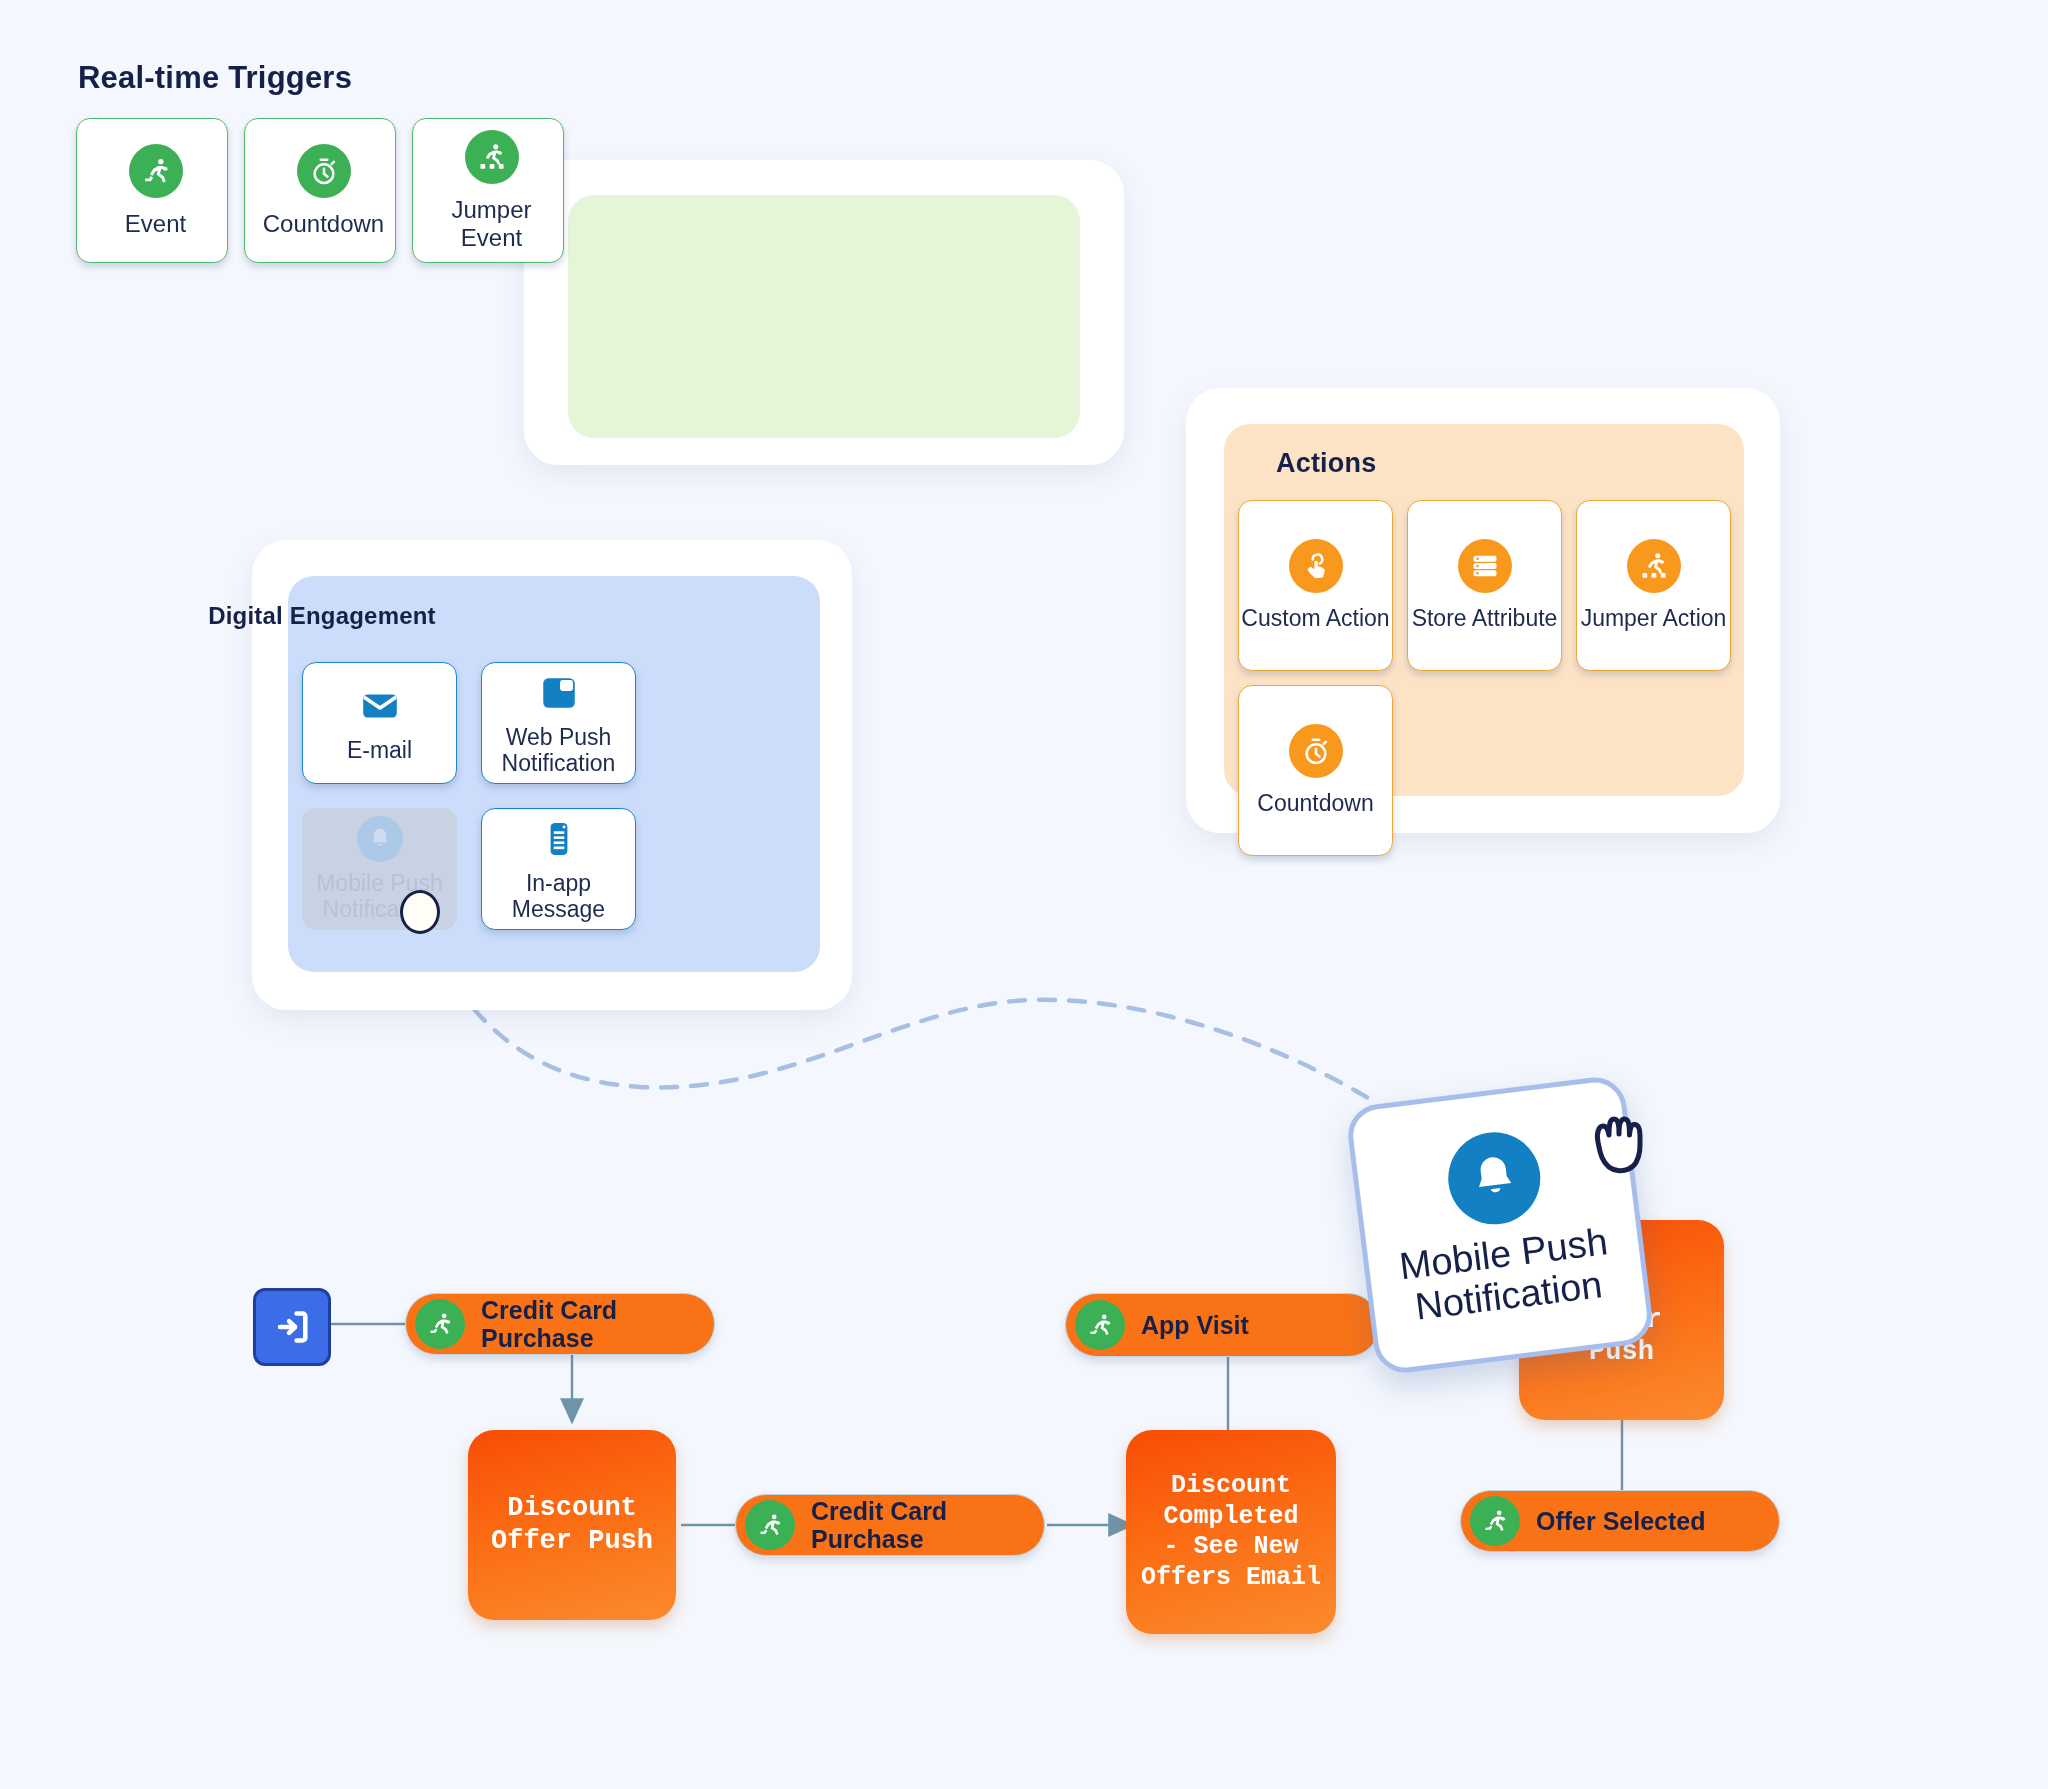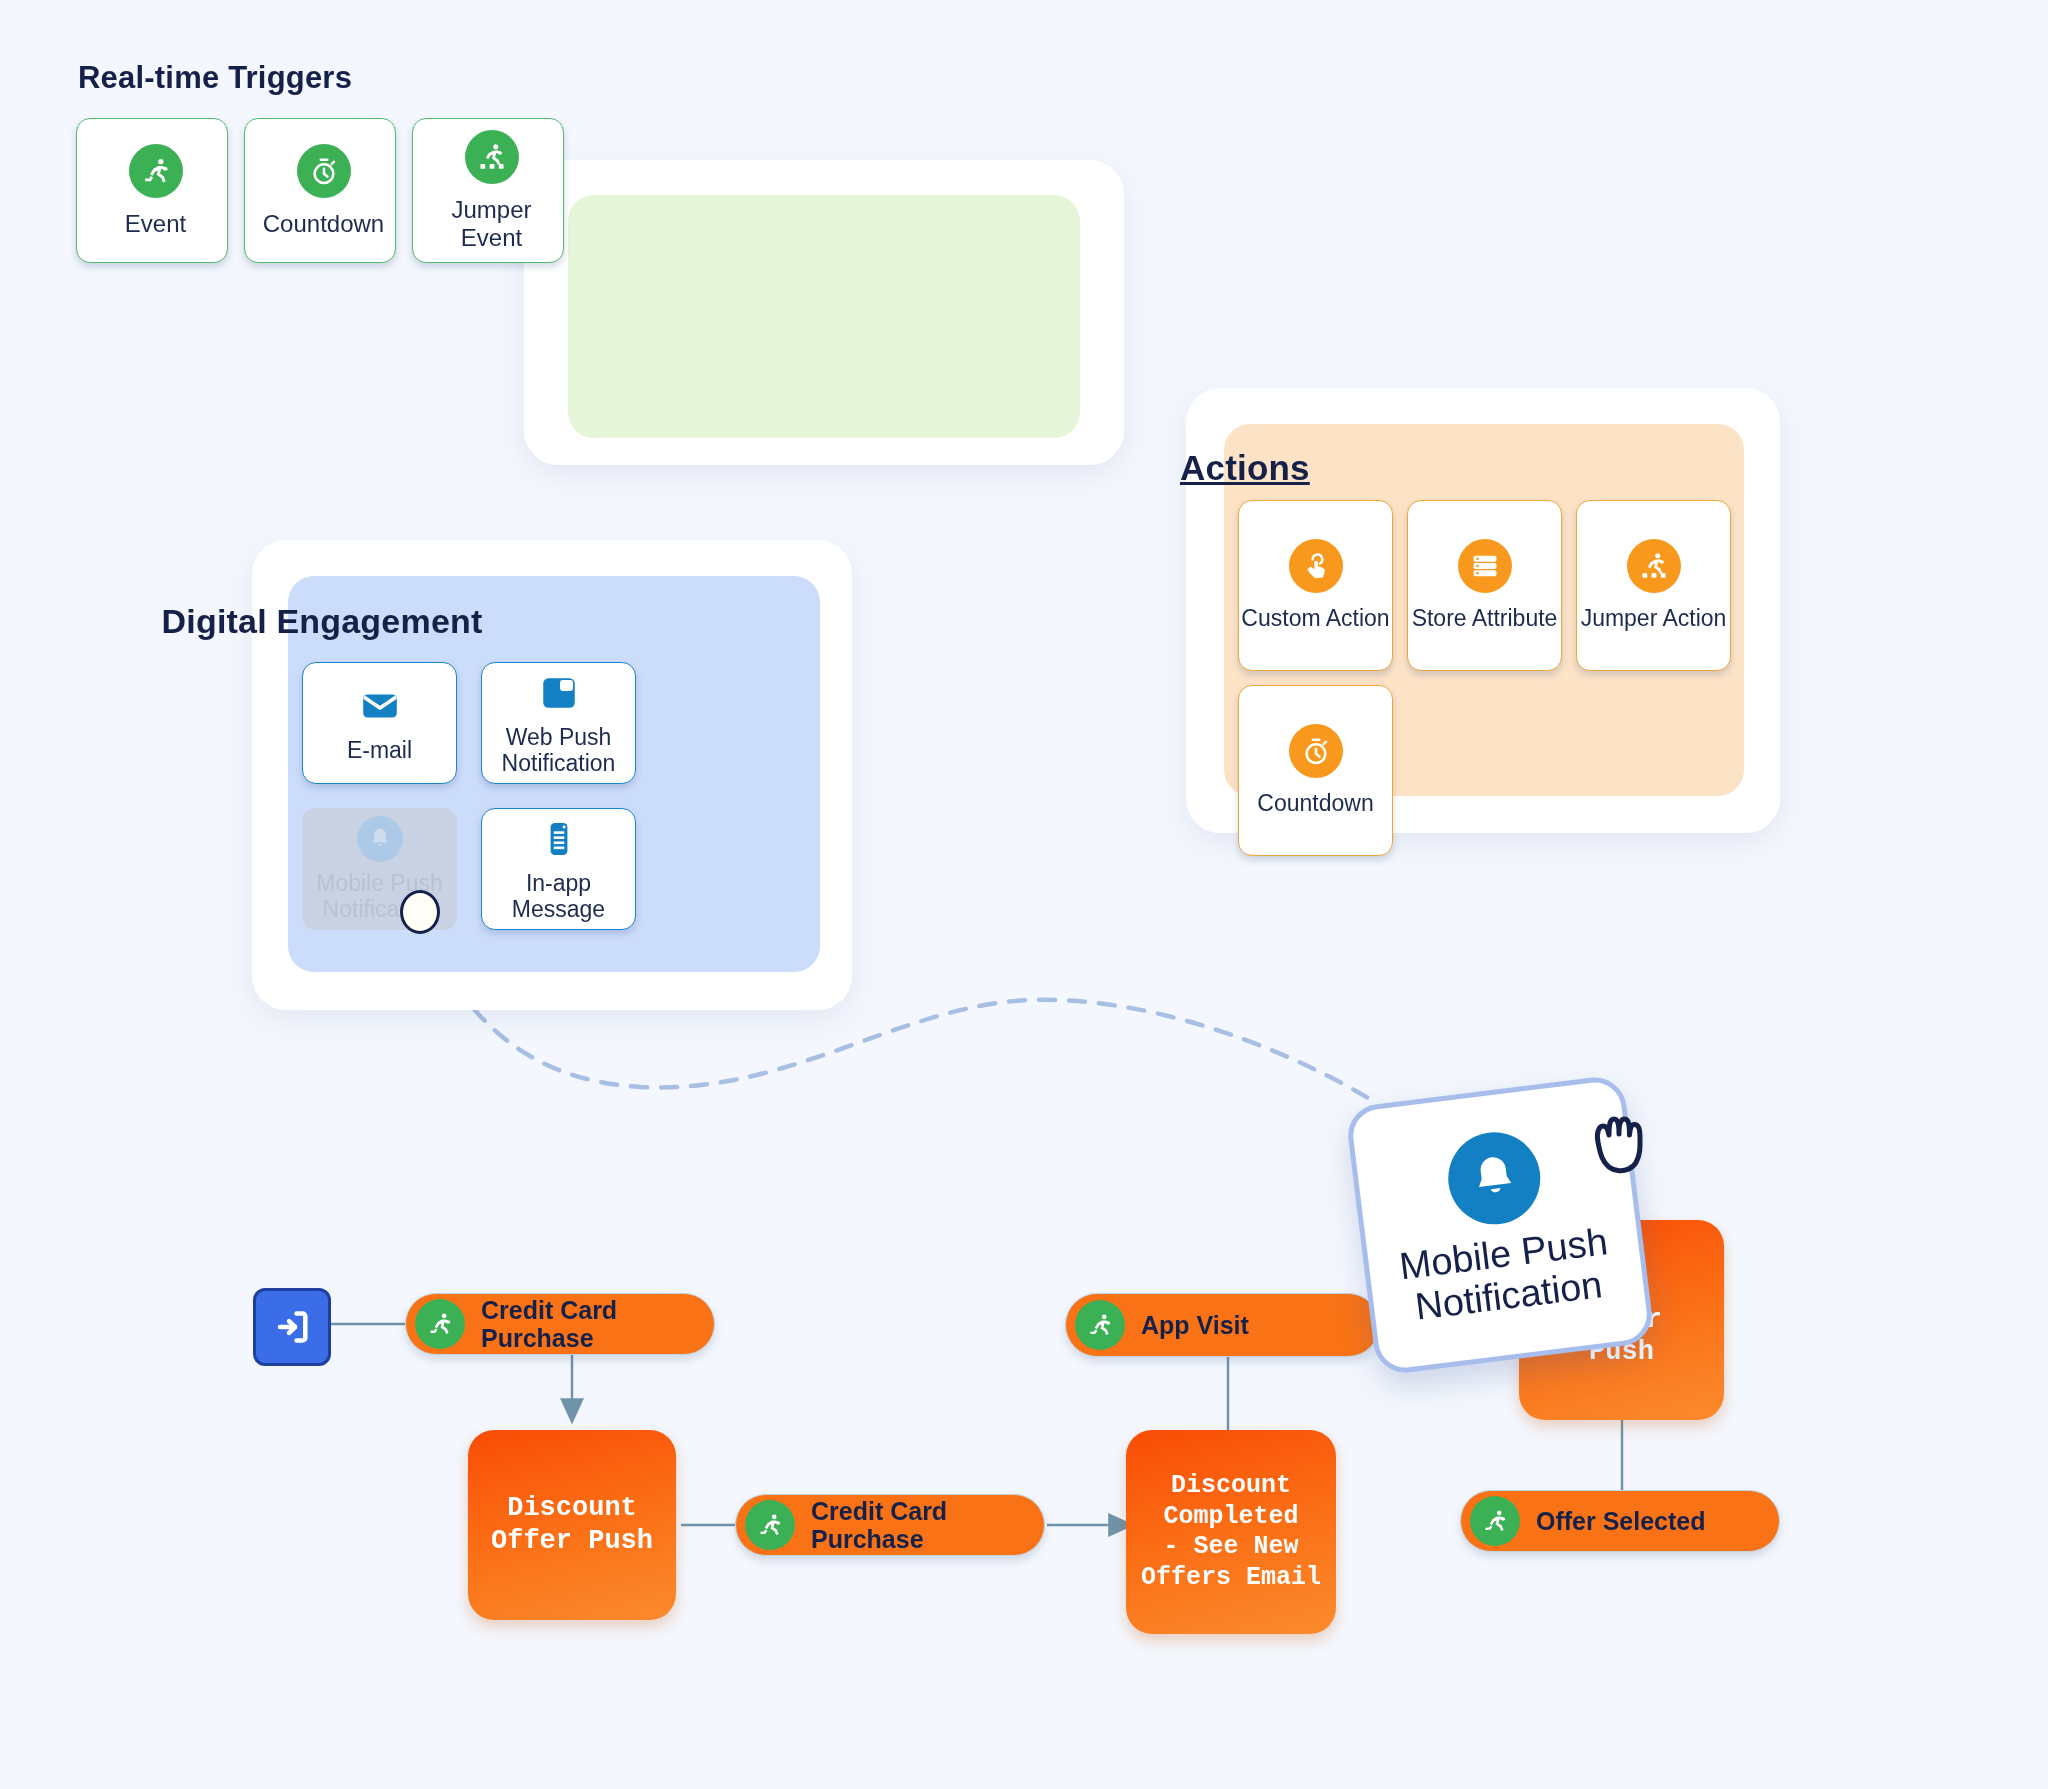--- a/index.html
+++ b/index.html
@@ -52,35 +52,35 @@
   #triggers-inner{left:44px;top:35px;width:512px;height:243px;background:#e5f5d8;}
   #triggers-title{left:78px;top:60px;font-size:31px;}
   #triggers-tiles{left:76px;top:118px;gap:16px;}
   .tile-green{width:152px;height:145px;border:1.5px solid #4fbb6c;padding-left:7px;}
   .tile-green .ico{width:54px;height:54px;background:#3cb054;margin-bottom:12px;}
   .tile-green .lbl{font-size:24px;}
 
   
   #engage-panel{left:252px;top:540px;width:600px;height:470px;}
   #engage-inner{left:36px;top:36px;width:532px;height:396px;background:#ccdcfb;}
-  #engage-title{left:322px;top:602px;font-size:34px;transform:translateX(-50%);}
+  #engage-title{left:322px;top:602px;font-size:24px;transform:translateX(-50%);}
   #engage-tiles{left:302px;top:662px;gap:24px;width:500px;}
   .tile-blue{width:155px;height:122px;border:1.5px solid #1a86c8;}
   .tile-blue .ico-wrap{margin-bottom:8px;display:flex;align-items:center;justify-content:center;height:46px;}
   .tile-blue .lbl{font-size:23px;}
   .tile-disabled{
     background:#c8d2e2;border:none;box-shadow:none;
     color:#b6c2d6;
   }
   .tile-disabled .bell-circle{background:#a9c8ea;opacity:.85;}
 
   
   #actions-panel{left:1186px;top:388px;width:594px;height:445px;}
   #actions-inner{left:38px;top:36px;width:520px;height:372px;background:#fde3c6;}
-  #actions-title{left:1180px;top:448px;font-size:35px;text-decoration:underline;}
+  #actions-title{left:1276px;top:448px;font-size:27px;}
   #actions-tiles{left:1238px;top:500px;gap:14px;width:520px;}
   .tile-orange{width:155px;height:171px;border:1.5px solid #f0a73a;}
   .tile-orange .ico{width:54px;height:54px;background:#f8991d;margin-bottom:12px;}
   .tile-orange .lbl{font-size:23px;}
 
   
   #flow{position:absolute;left:0;top:0;width:2048px;height:1789px;pointer-events:none;}
 
   .pill{
     position:absolute;

